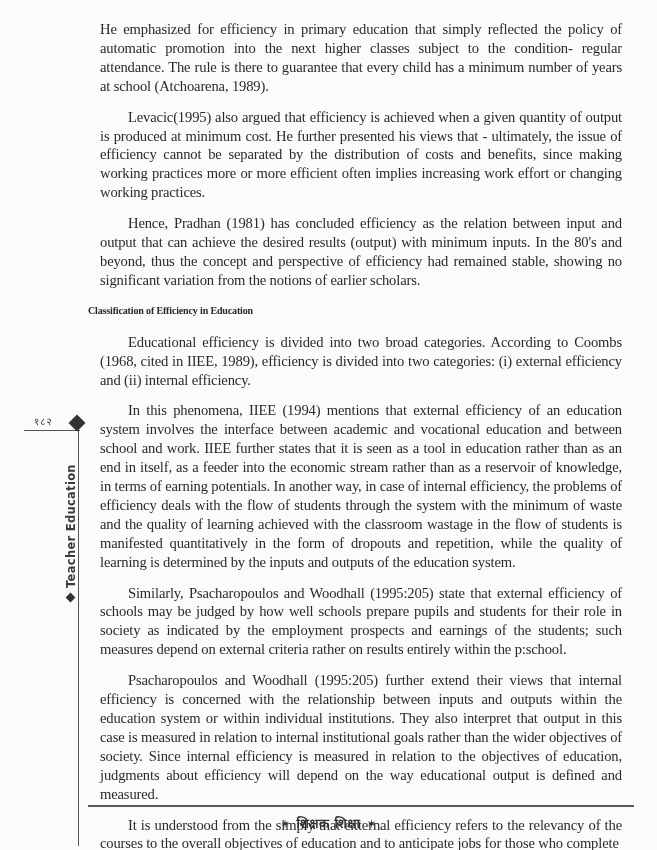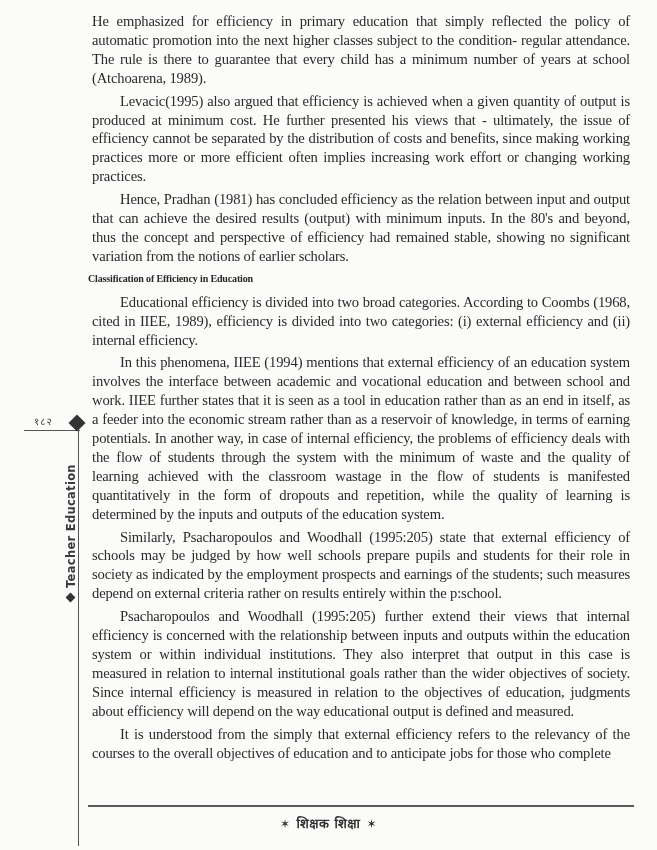--- a/index.html
+++ b/index.html
@@ -12,21 +12,21 @@
   }
   .page-body {
     position: absolute;
     left: 88px; top: 8px;
     width: 546px;
     font-size: 14.6px;
     line-height: 18.9px;
     text-align: justify;
     letter-spacing: -0.15px;
   }
-  .page-body p { margin: 4px; text-indent: 0; }
+  .page-body p { margin: 12px; text-indent: 0; }
   .page-body p.indent { text-indent: 28px; }
   .page-body h2 {
     margin: 0; font-size: 10px; font-weight: bold; line-height: 18.9px;
     color: #262626;
   }
   .side-rule-h {
     position: absolute; left: 24px; top: 430px; width: 56px; height: 0;
     border-top: 1.6px solid #555;
   }
   .side-rule-v {

